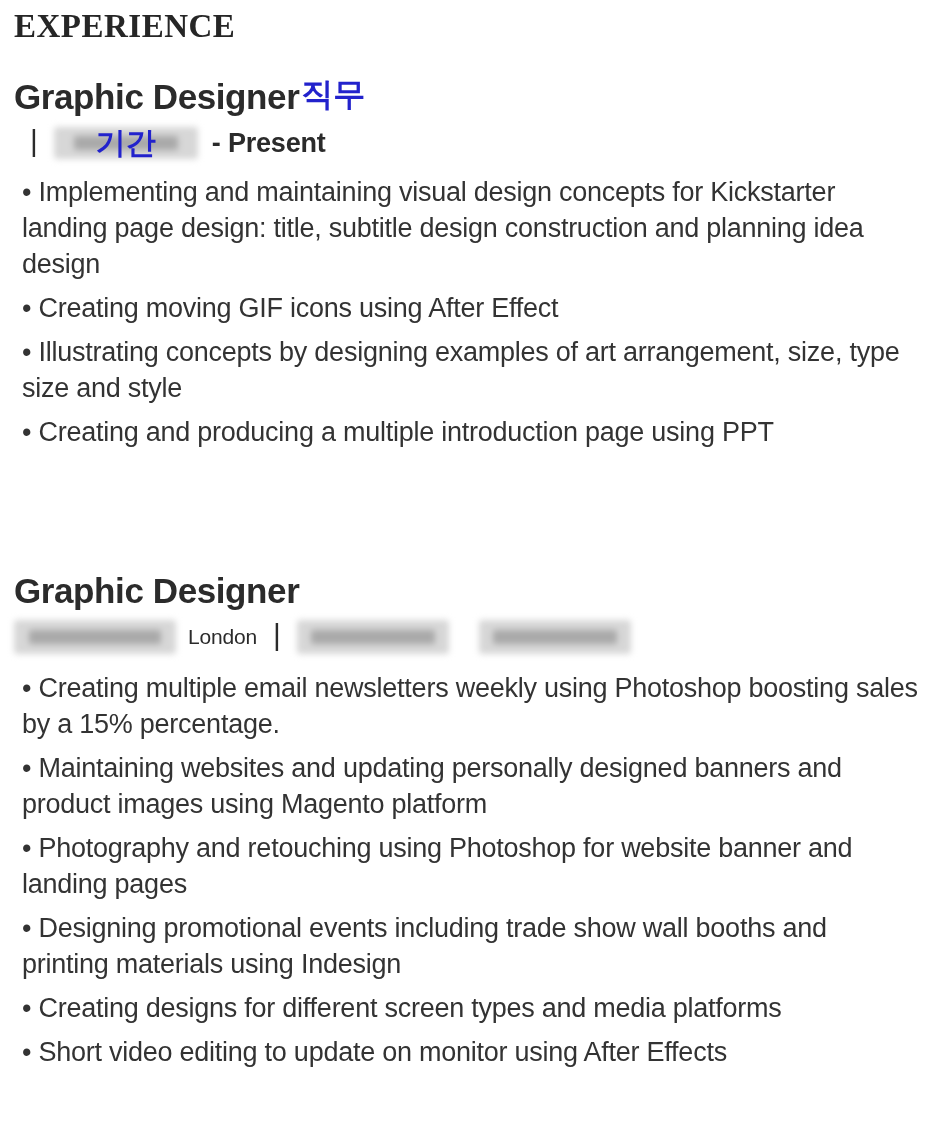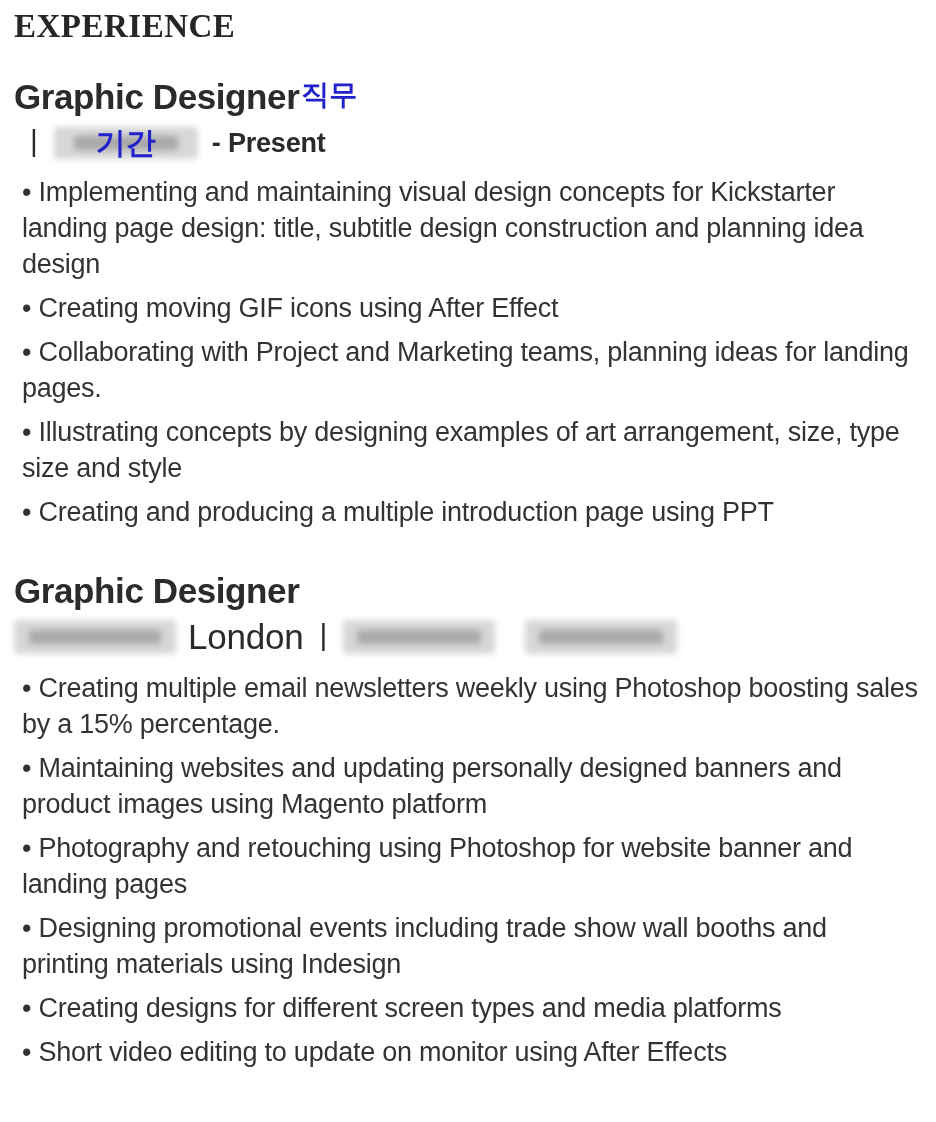--- a/index.html
+++ b/index.html
@@ -59,21 +59,21 @@
     font-family: "Liberation Sans Narrow", "Liberation Sans", sans-serif;
     font-weight: bold;
     font-size: 35px;
     color: #2b2b2b;
     letter-spacing: -0.4px;
     white-space: nowrap;
   }
   .job-title-annotation {
     font-family: "DejaVu Sans", sans-serif;
     font-weight: bold;
-    font-size: 28px;
+    font-size: 32px;
     color: #2222cc;
     white-space: nowrap;
     position: relative;
     top: -2px;
   }
 
   
   .job-meta-row {
     display: flex;
     align-items: center;
@@ -133,21 +133,21 @@
   }
   .meta-text {
     font-family: "Liberation Sans Narrow", "Liberation Sans", sans-serif;
     font-weight: bold;
     font-size: 27px;
     color: #2b2b2b;
     letter-spacing: -0.2px;
   }
   .meta-text.regular {
     font-weight: normal;
-    font-size: 35px;
+    font-size: 21px;
   }
 
   
   .bullets {
     padding-left: 14px;
     padding-right: 10px;
     margin-top: 4px;
   }
   .bullet {
     font-family: "Liberation Sans Narrow", "Liberation Sans", sans-serif;
@@ -186,21 +186,20 @@
         </span>
         <span class="redact-label">기간</span>
       </span>
 
       <span class="meta-text" style="margin-left:14px;">- Present</span>
     </div>
 
     <div class="bullets">
       <p class="bullet">• Implementing and maintaining visual design concepts for Kickstarter landing page design: title, subtitle design construction and planning idea design</p>
       <p class="bullet">• Creating moving GIF icons using After Effect</p>
-      <p class="bullet">• Collaborating with Project and Marketing teams, planning ideas for landing pages.</p>
       <p class="bullet">• Illustrating concepts by designing examples of art arrangement, size, type size and style</p>
       <p class="bullet">• Creating and producing a multiple introduction page using PPT</p>
     </div>
   </div>
 
   <div class="job job-2">
 
     <div class="job-title-row">
       <span class="job-title">Graphic Designer</span>
     </div>

